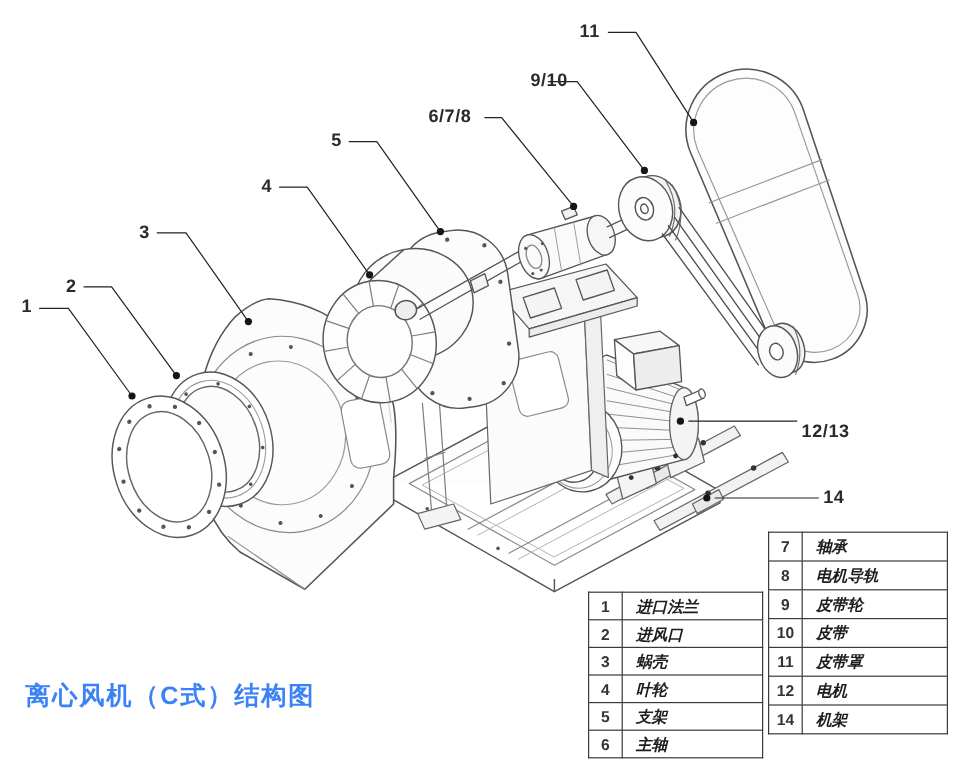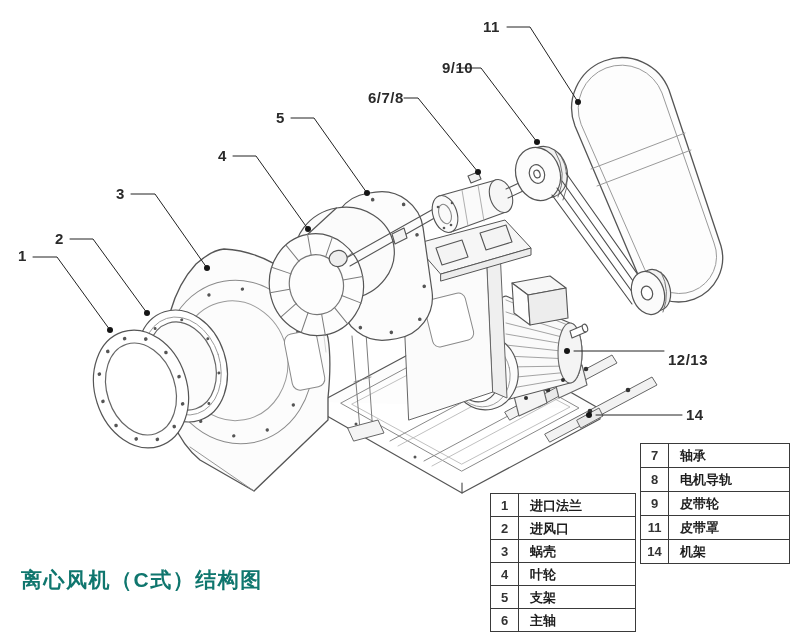--- a/index.html
+++ b/index.html
@@ -12,28 +12,28 @@
     position:absolute;font-weight:bold;font-size:15px;color:#2a2a2a;
     letter-spacing:.5px;white-space:nowrap;line-height:16px;
   }
   .ptable{position:absolute;background:#fff;}
   .ptable table{border-collapse:collapse;}
   .ptable td{
     border:1.5px solid #3a3a3a;font-size:13px;font-weight:bold;
     color:#1d1d1d;background:#fff;line-height:1;
   }
   .ptable td.num{width:27px;text-align:center;padding:0;color:#333;}
-  .ptable td.nm{padding:1px 6px 1px 11px;}
+  .ptable td.nm{padding:1px 6px 1px 11px;font-style:italic;}
   .ptable.left td{height:20px;}
   .ptable.left td.nm{min-width:99px;margin-left:19px;}
   .ptable.right td{height:21px;}
   .ptable.right td.nm{min-width:103px;}
   .title{
     position:absolute;left:21px;top:566px;font-size:21px;font-weight:bold;
-    color:#0f766e;letter-spacing:1.5px;
+    color:#3b82f6;letter-spacing:1.5px;
   }
 </style>
 </head>
 <body>
 
 <div class="stage">
 
   <svg class="drawing" width="800" height="635" viewBox="0 0 800 635" stroke-linejoin="round" stroke-linecap="round">
 
     <g fill="none" stroke="#555" stroke-width="1.3">
@@ -274,21 +274,21 @@
           <circle cx="589" cy="415" r="3"></circle>
       </g>
     </g>
   </svg>
 
   <div class="callout" style="left:18px;top:248px">1</div>
   <div class="callout" style="left:55px;top:231px">2</div>
   <div class="callout" style="left:116px;top:186px">3</div>
   <div class="callout" style="left:218px;top:148px">4</div>
   <div class="callout" style="left:276px;top:110px">5</div>
-  <div class="callout" style="left:368px;top:90px">6/7/8</div>
+  <div class="callout" style="left:357px;top:90px">6/7/8</div>
   <div class="callout" style="left:442px;top:60px">9/10</div>
   <div class="callout" style="left:483px;top:19px">11</div>
   <div class="callout" style="left:668px;top:352px">12/13</div>
   <div class="callout" style="left:686px;top:407px">14</div>
 
   <div class="ptable left" style="left:490px;top:493px">
     <table>
       <tbody>
           <tr>
             <td class="num">1</td>
@@ -327,22 +327,30 @@
           </tr>
       <tr>
             <td class="num">8</td>
             <td class="nm">电机导轨</td>
           </tr>
       <tr>
             <td class="num">9</td>
             <td class="nm">皮带轮</td>
           </tr>
       <tr>
+            <td class="num">10</td>
+            <td class="nm">皮带</td>
+          </tr>
+      <tr>
             <td class="num">11</td>
             <td class="nm">皮带罩</td>
+          </tr>
+      <tr>
+            <td class="num">12</td>
+            <td class="nm">电机</td>
           </tr>
       <tr>
             <td class="num">14</td>
             <td class="nm">机架</td>
           </tr>
     </tbody>
       </table>
   </div>
 
   <div class="title">离心风机（C式）结构图</div>

